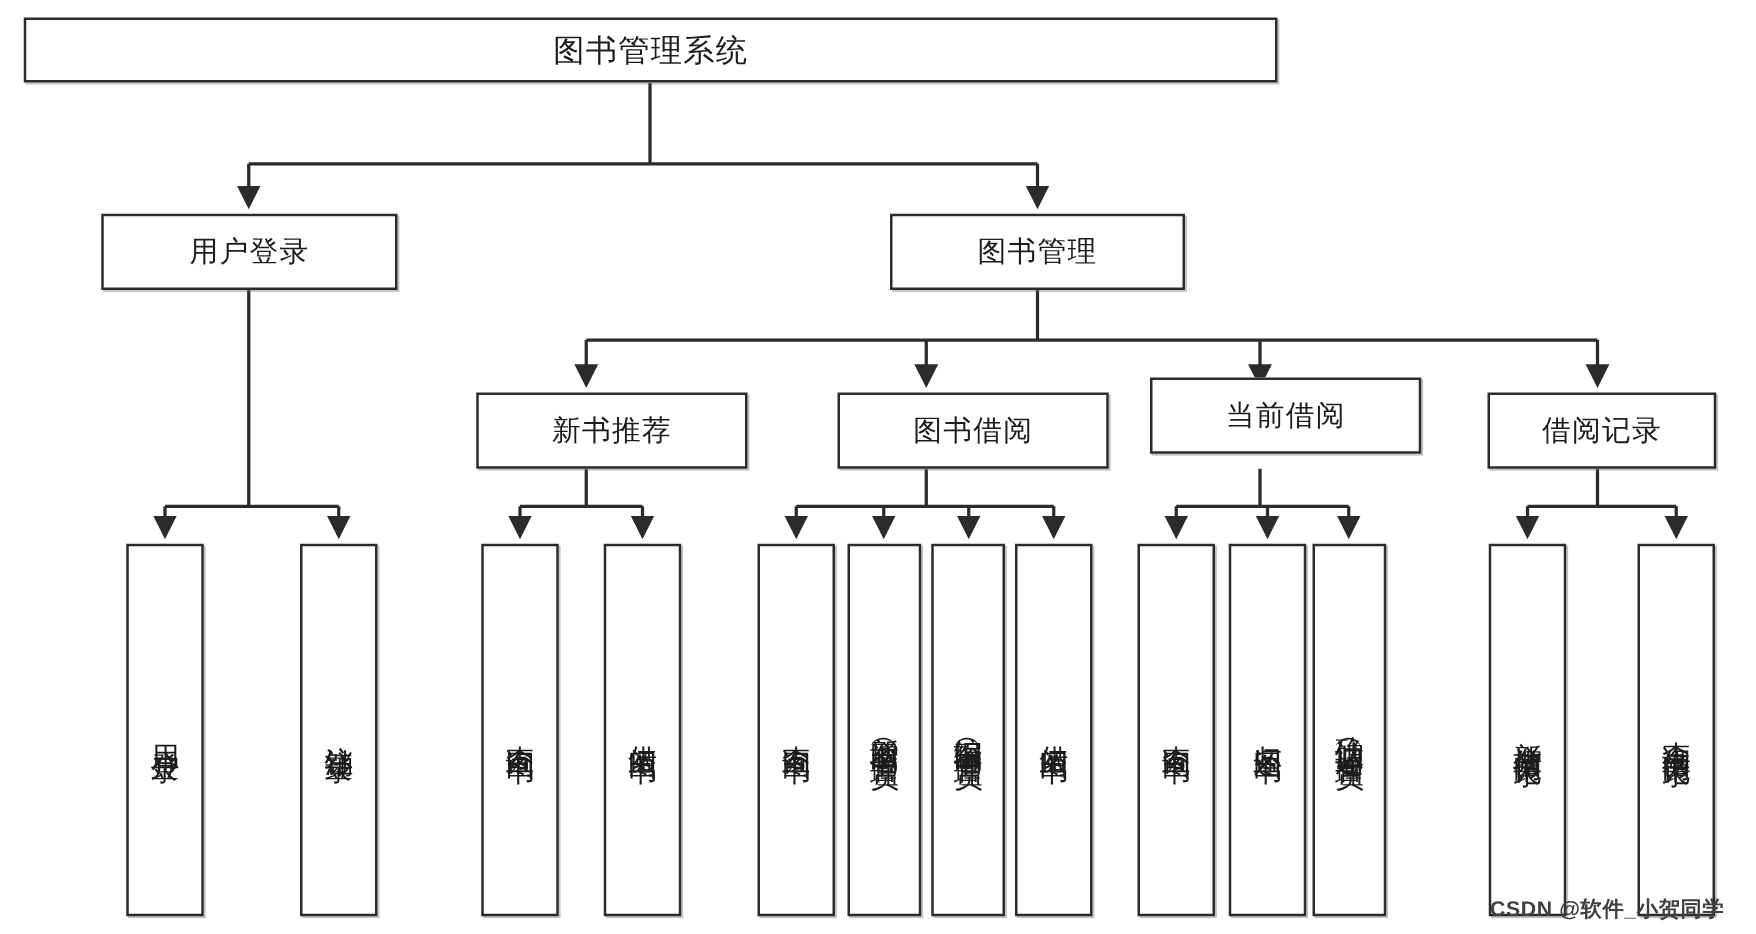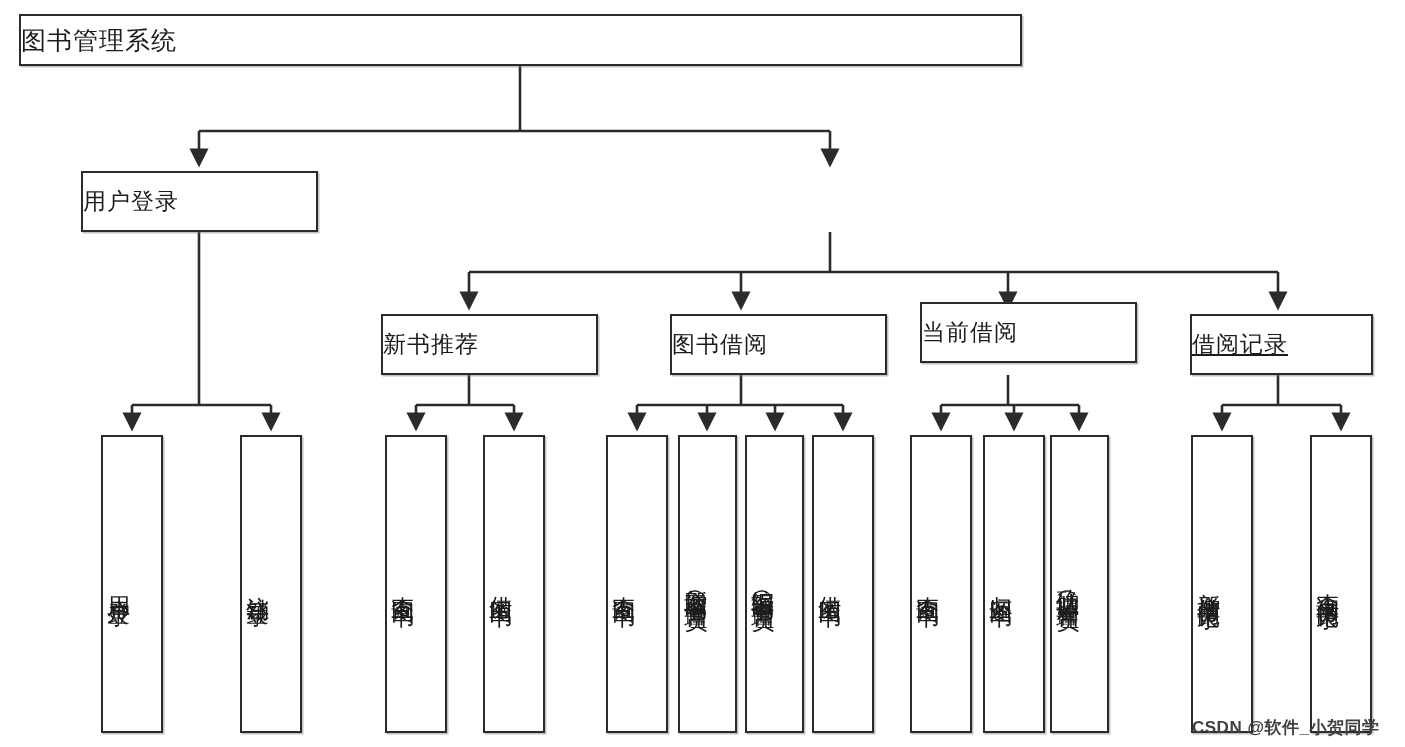--- a/index.html
+++ b/index.html
@@ -27,21 +27,21 @@
     height: 747px;
     pointer-events: none;
   }
   .node {
     position: absolute;
     box-sizing: border-box;
     border: 2.5px solid #2b2b2b;
     background: #ffffff;
     display: flex;
     align-items: center;
-    justify-content: flex-start;
+    justify-content: center;
     text-align: center;
     color: #1c1c1c;
     box-shadow: 1.5px 1.5px 0 rgba(120,120,120,0.45);
   }
   .node.root {
     font-size: 25px;
     letter-spacing: 1px;
   }
   .node.level2 {
     font-size: 23px;
@@ -128,31 +128,34 @@
     </g>
   </svg>
 
   <div class="node root" style="left: 19px; top: 14px; width: 1003px; height: 52px;">
     <span>图书管理系统</span>
   </div>
 
   <div class="node level2" style="left: 81px; top: 171px; width: 237px; height: 61px;">
     <span>用户登录</span>
   </div>
+  <div class="node level2" style="left: 712px; top: 171px; width: 236px; height: 61px;">
+    <span>图书管理</span>
+  </div>
 
   <div class="node level3" style="left: 361px; top: 314px; width: 217px; height: 61px;">
     <span>新书推荐</span>
   </div>
   <div class="node level3" style="left: 650px; top: 314px; width: 217px; height: 61px;">
     <span>图书借阅</span>
   </div>
   <div class="node level3" style="left: 900px; top: 302px; width: 217px; height: 61px;">
     <span>当前借阅</span>
   </div>
-  <div class="node level3" style="left: 1170px; top: 314px; width: 183px; height: 61px; text-decoration: underline;">
+  <div class="node level3" style="left: 1170px; top: 314px; width: 183px; height: 61px;">
     <span>借阅记录</span>
   </div>
 
   <div class="node leaf" style="left: 101px; top: 435px; width: 62px; height: 298px;">
     <span class="vtext">用户登录</span>
   </div>
   <div class="node leaf" style="left: 240px; top: 435px; width: 62px; height: 298px;">
     <span class="vtext">注销登录</span>
   </div>
   <div class="node leaf" style="left: 385px; top: 435px; width: 62px; height: 298px;">

